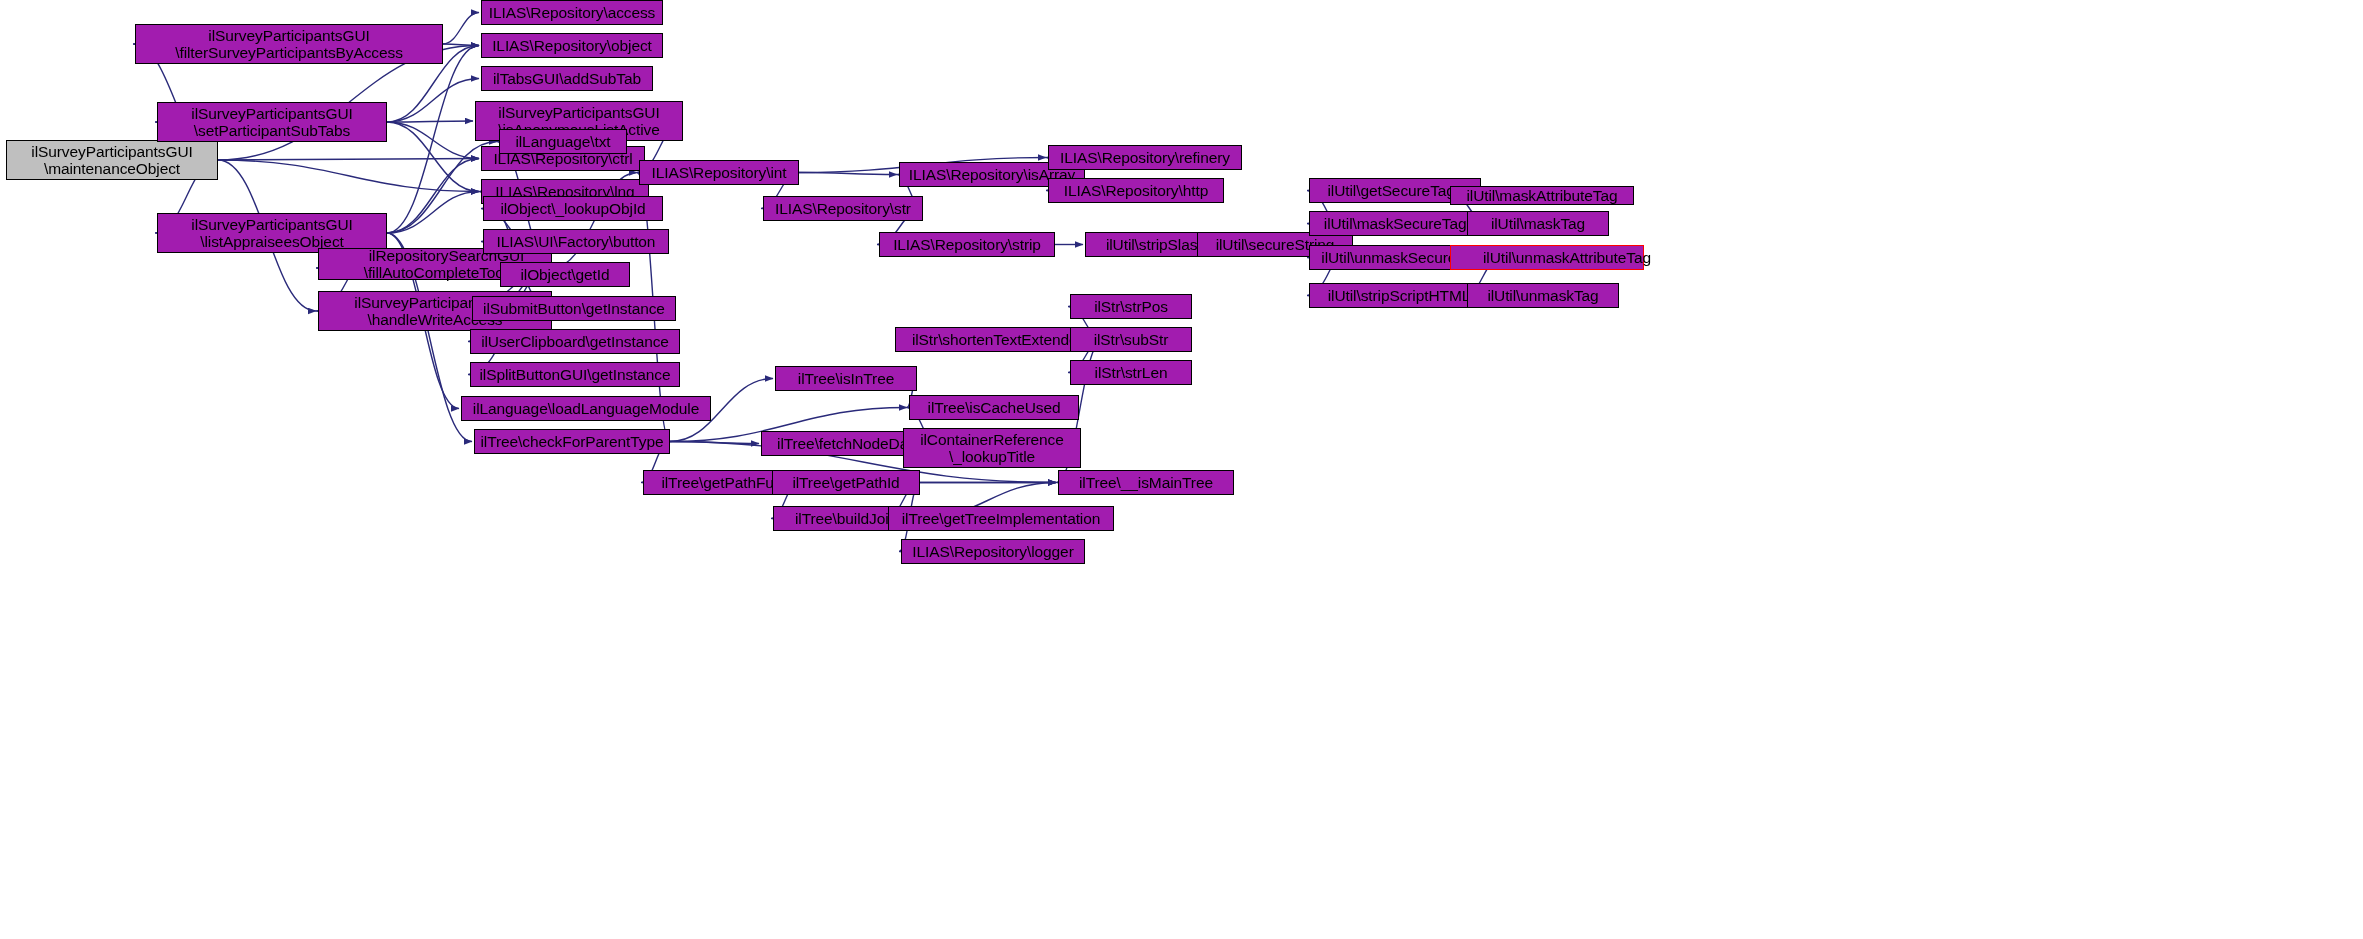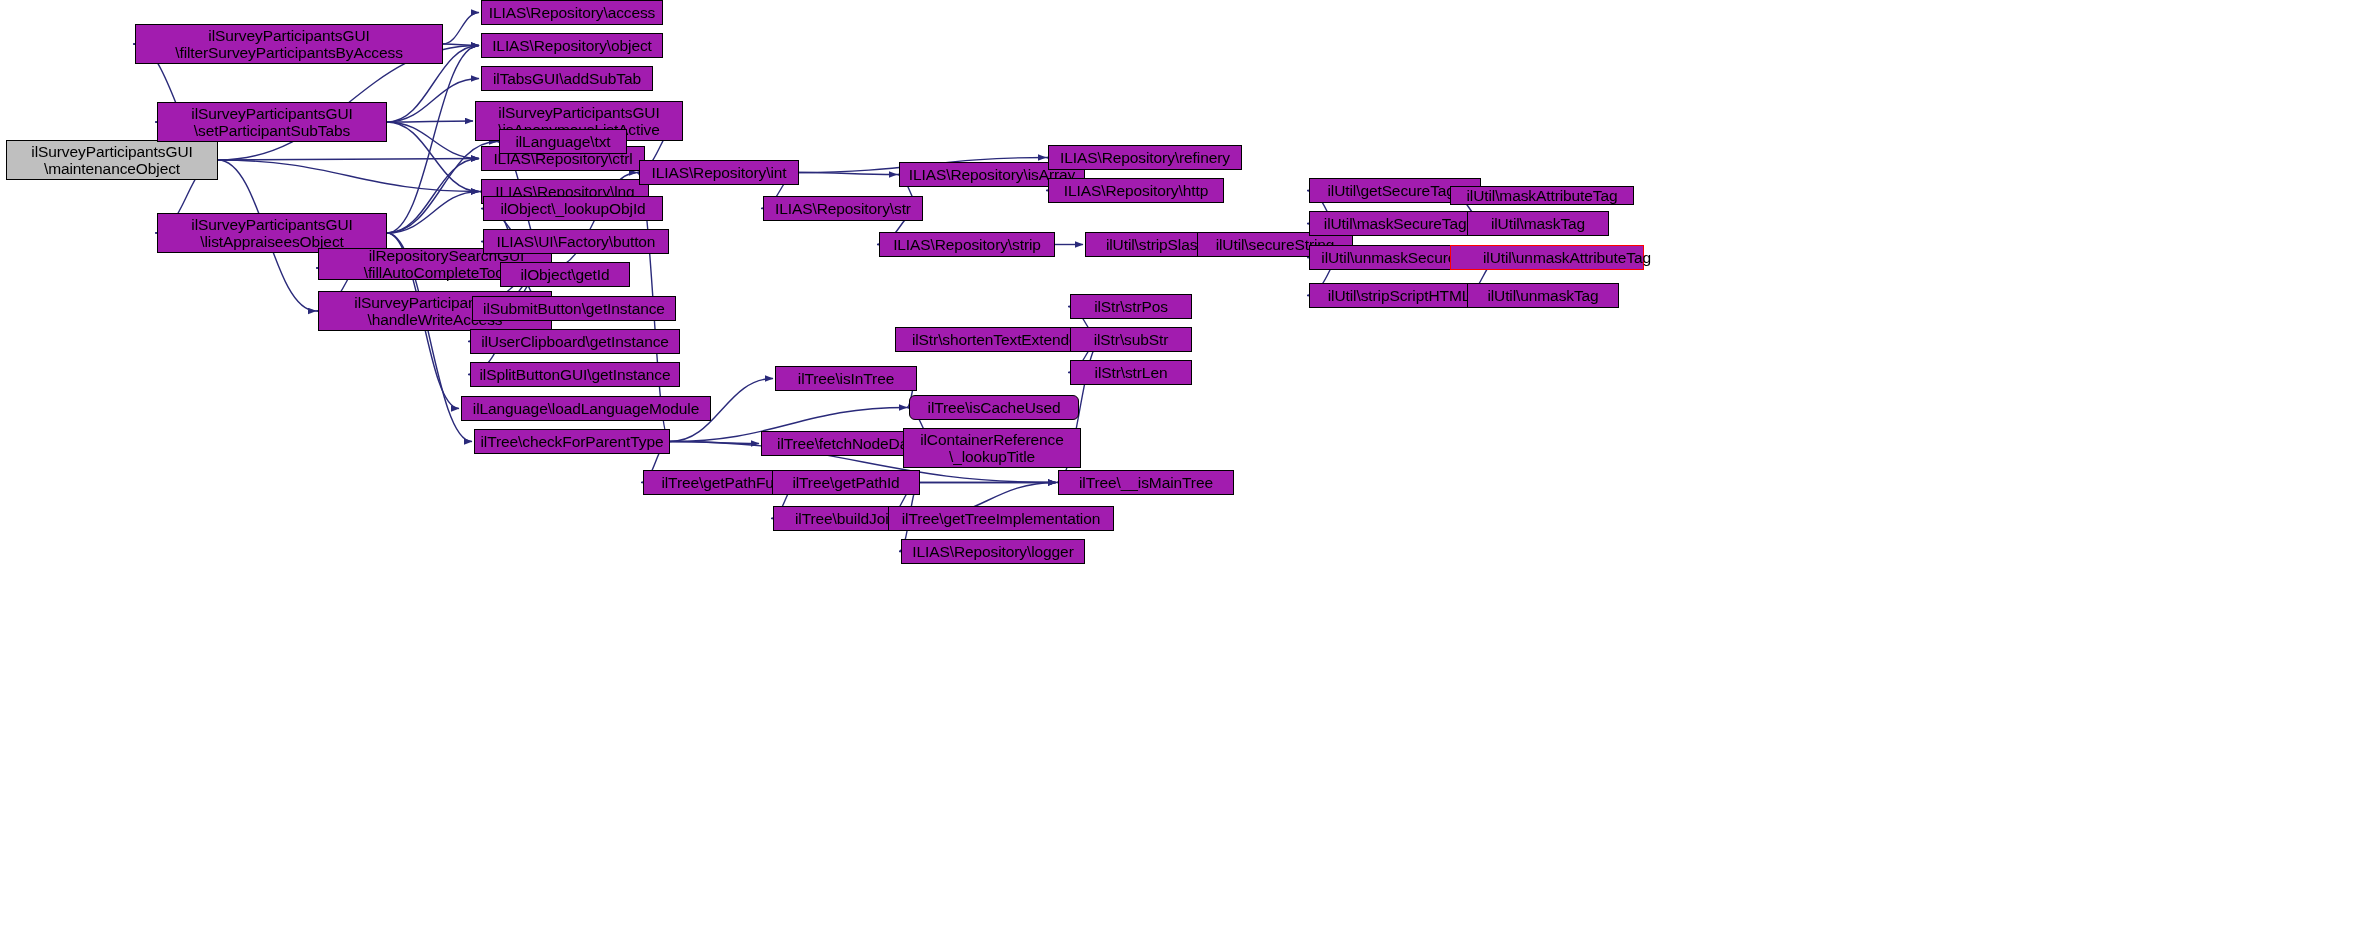--- a/index.html
+++ b/index.html
@@ -137,21 +137,21 @@
       <div class="node" style="left: 1309px; top: 283px; width: 180px; height: 25px;">ilUtil\stripScriptHTML</div>
       <div class="node" style="left: 1450px; top: 178px; width: 184px; height: 19px; margin-top: 8px;">ilUtil\maskAttributeTag</div>
       <div class="node" style="left: 1467px; top: 211px; width: 142px; height: 25px;">ilUtil\maskTag</div>
       <div class="node hl" style="left: 1450px; top: 245px; width: 194px; height: 25px; padding-left: 40px;">ilUtil\unmaskAttributeTag</div>
       <div class="node" style="left: 1467px; top: 283px; width: 152px; height: 25px;">ilUtil\unmaskTag</div>
       <div class="node" style="left: 895px; top: 327px; width: 208px; height: 25px;">ilStr\shortenTextExtended</div>
       <div class="node" style="left: 1070px; top: 294px; width: 122px; height: 25px;">ilStr\strPos</div>
       <div class="node" style="left: 1070px; top: 327px; width: 122px; height: 25px;">ilStr\subStr</div>
       <div class="node" style="left: 1070px; top: 360px; width: 122px; height: 25px;">ilStr\strLen</div>
       <div class="node" style="left: 775px; top: 366px; width: 142px; height: 25px;">ilTree\isInTree</div>
-      <div class="node" style="left: 909px; top: 395px; width: 170px; height: 25px; border-radius: 6px;">ilTree\isCacheUsed</div>
+      <div class="node" style="left: 909px; top: 395px; width: 170px; height: 25px;">ilTree\isCacheUsed</div>
       <div class="node" style="left: 761px; top: 431px; width: 176px; height: 25px;">ilTree\fetchNodeData</div>
       <div class="node" style="left: 903px; top: 428px; width: 178px; height: 40px;">ilContainerReference
 \_lookupTitle</div>
       <div class="node" style="left: 643px; top: 470px; width: 156px; height: 25px;">ilTree\getPathFull</div>
       <div class="node" style="left: 772px; top: 470px; width: 148px; height: 25px;">ilTree\getPathId</div>
       <div class="node" style="left: 1058px; top: 470px; width: 176px; height: 25px;">ilTree\__isMainTree</div>
       <div class="node" style="left: 773px; top: 506px; width: 146px; height: 25px;">ilTree\buildJoin</div>
       <div class="node" style="left: 888px; top: 506px; width: 226px; height: 25px;">ilTree\getTreeImplementation</div>
       <div class="node" style="left: 901px; top: 539px; width: 184px; height: 25px;">ILIAS\Repository\logger</div>
     </div>

